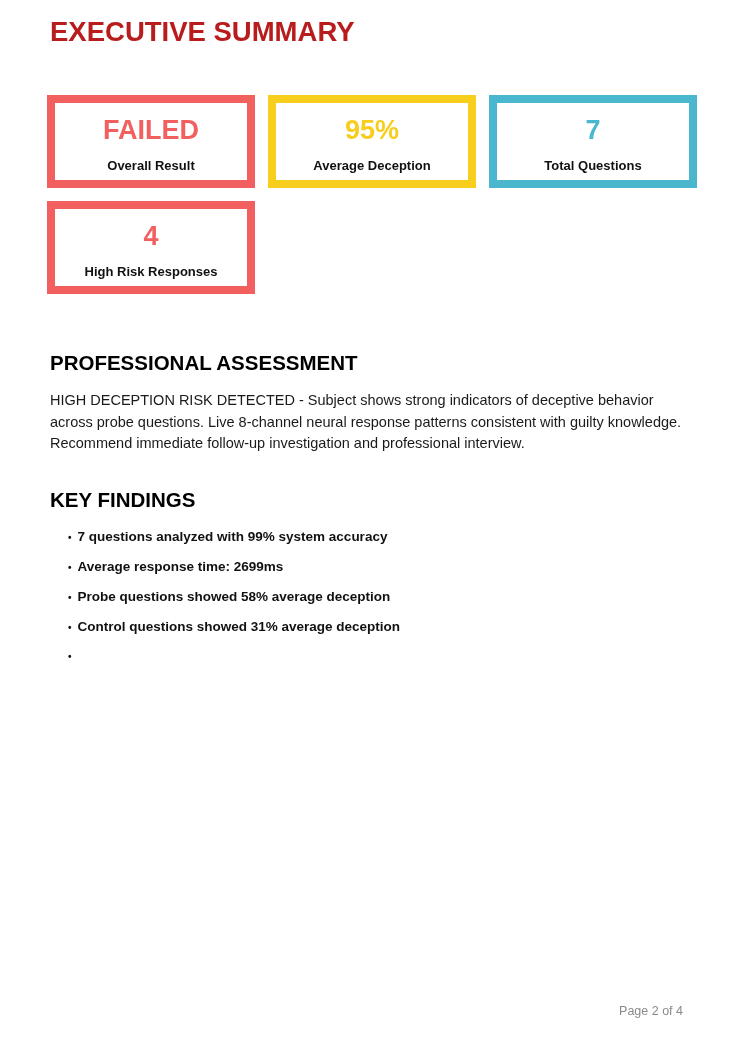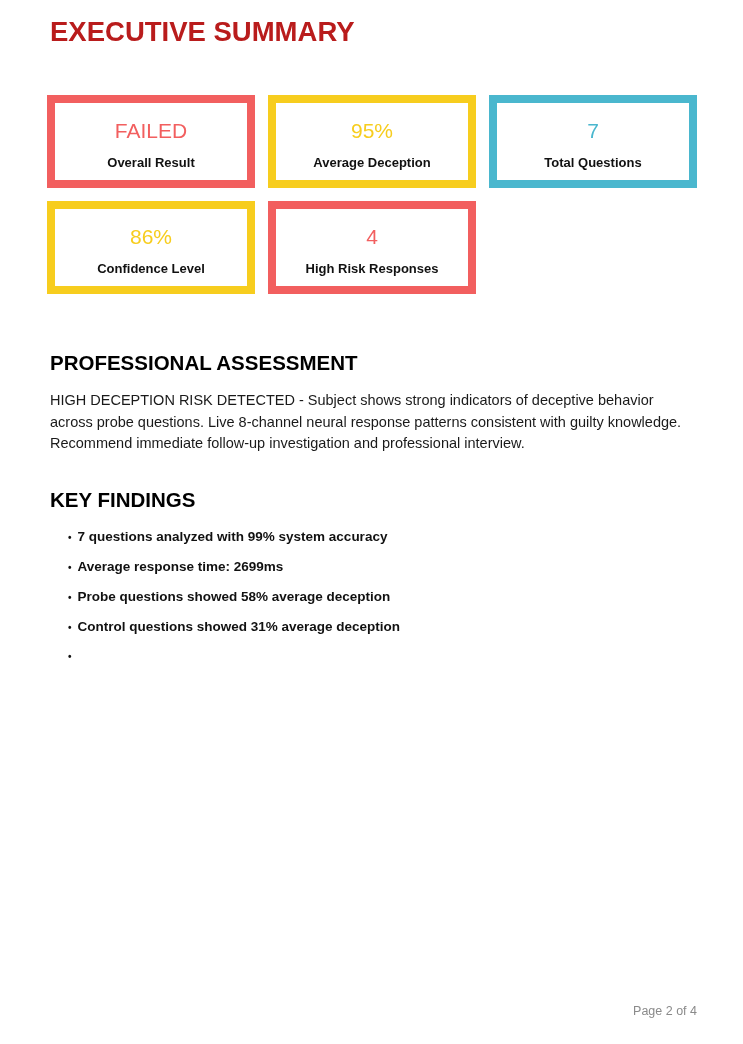--- a/index.html
+++ b/index.html
@@ -31,22 +31,22 @@
   .stat-card {
     border: 8px solid #cccccc; 
     background: #ffffff;
     display: flex;
     flex-direction: column;
     align-items: center;
     justify-content: center;
     text-align: center;
   }
   .stat-value {
-    font-size: 21px;
-    font-weight: normal;
+    font-size: 27px;
+    font-weight: bold;
     line-height: 1;
     margin-top: 6px;
   }
   .stat-label {
     font-size: 13px;
     font-weight: bold;
     color: #111111;
     margin-top: 15px;
     line-height: 1;
   }
@@ -81,21 +81,21 @@
     line-height: 14px;
     margin-bottom: 15px;
   }
   .bullet-dot {
     font-size: 10px;
     margin-right: 6px;
     flex: 0 0 auto;
   }
   .page-footer {
     position: absolute;
-    right: 46px;
+    right: 60px;
     bottom: 26px;
     font-size: 12.5px;
     font-weight: normal;
     color: #8a8a8a;
   }
 </style>
 </head>
 <body>
 
 <h1 class="page-title">EXECUTIVE SUMMARY</h1>
@@ -105,24 +105,20 @@
     <div class="stat-value" style="color: rgb(242, 95, 95);">FAILED</div>
     <div class="stat-label">Overall Result</div>
   </div>
   <div class="stat-card" style="border-color: rgb(247, 205, 30);">
     <div class="stat-value" style="color: rgb(247, 205, 30);">95%</div>
     <div class="stat-label">Average Deception</div>
   </div>
   <div class="stat-card" style="border-color: rgb(74, 183, 206);">
     <div class="stat-value" style="color: rgb(74, 183, 206);">7</div>
     <div class="stat-label">Total Questions</div>
-  </div>
-  <div class="stat-card" style="border-color: rgb(247, 205, 30);">
-    <div class="stat-value" style="color: rgb(247, 205, 30);">86%</div>
-    <div class="stat-label">Confidence Level</div>
   </div>
   <div class="stat-card" style="border-color: rgb(242, 95, 95);">
     <div class="stat-value" style="color: rgb(242, 95, 95);">4</div>
     <div class="stat-label">High Risk Responses</div>
   </div>
 </div>
 
 <h2 class="section-heading heading-assessment">PROFESSIONAL ASSESSMENT</h2>
 <p class="assessment-body">HIGH DECEPTION RISK DETECTED - Subject shows strong indicators of deceptive behavior across probe questions. Live 8-channel neural response patterns consistent with guilty knowledge. Recommend immediate follow-up investigation and professional interview.</p>
 

